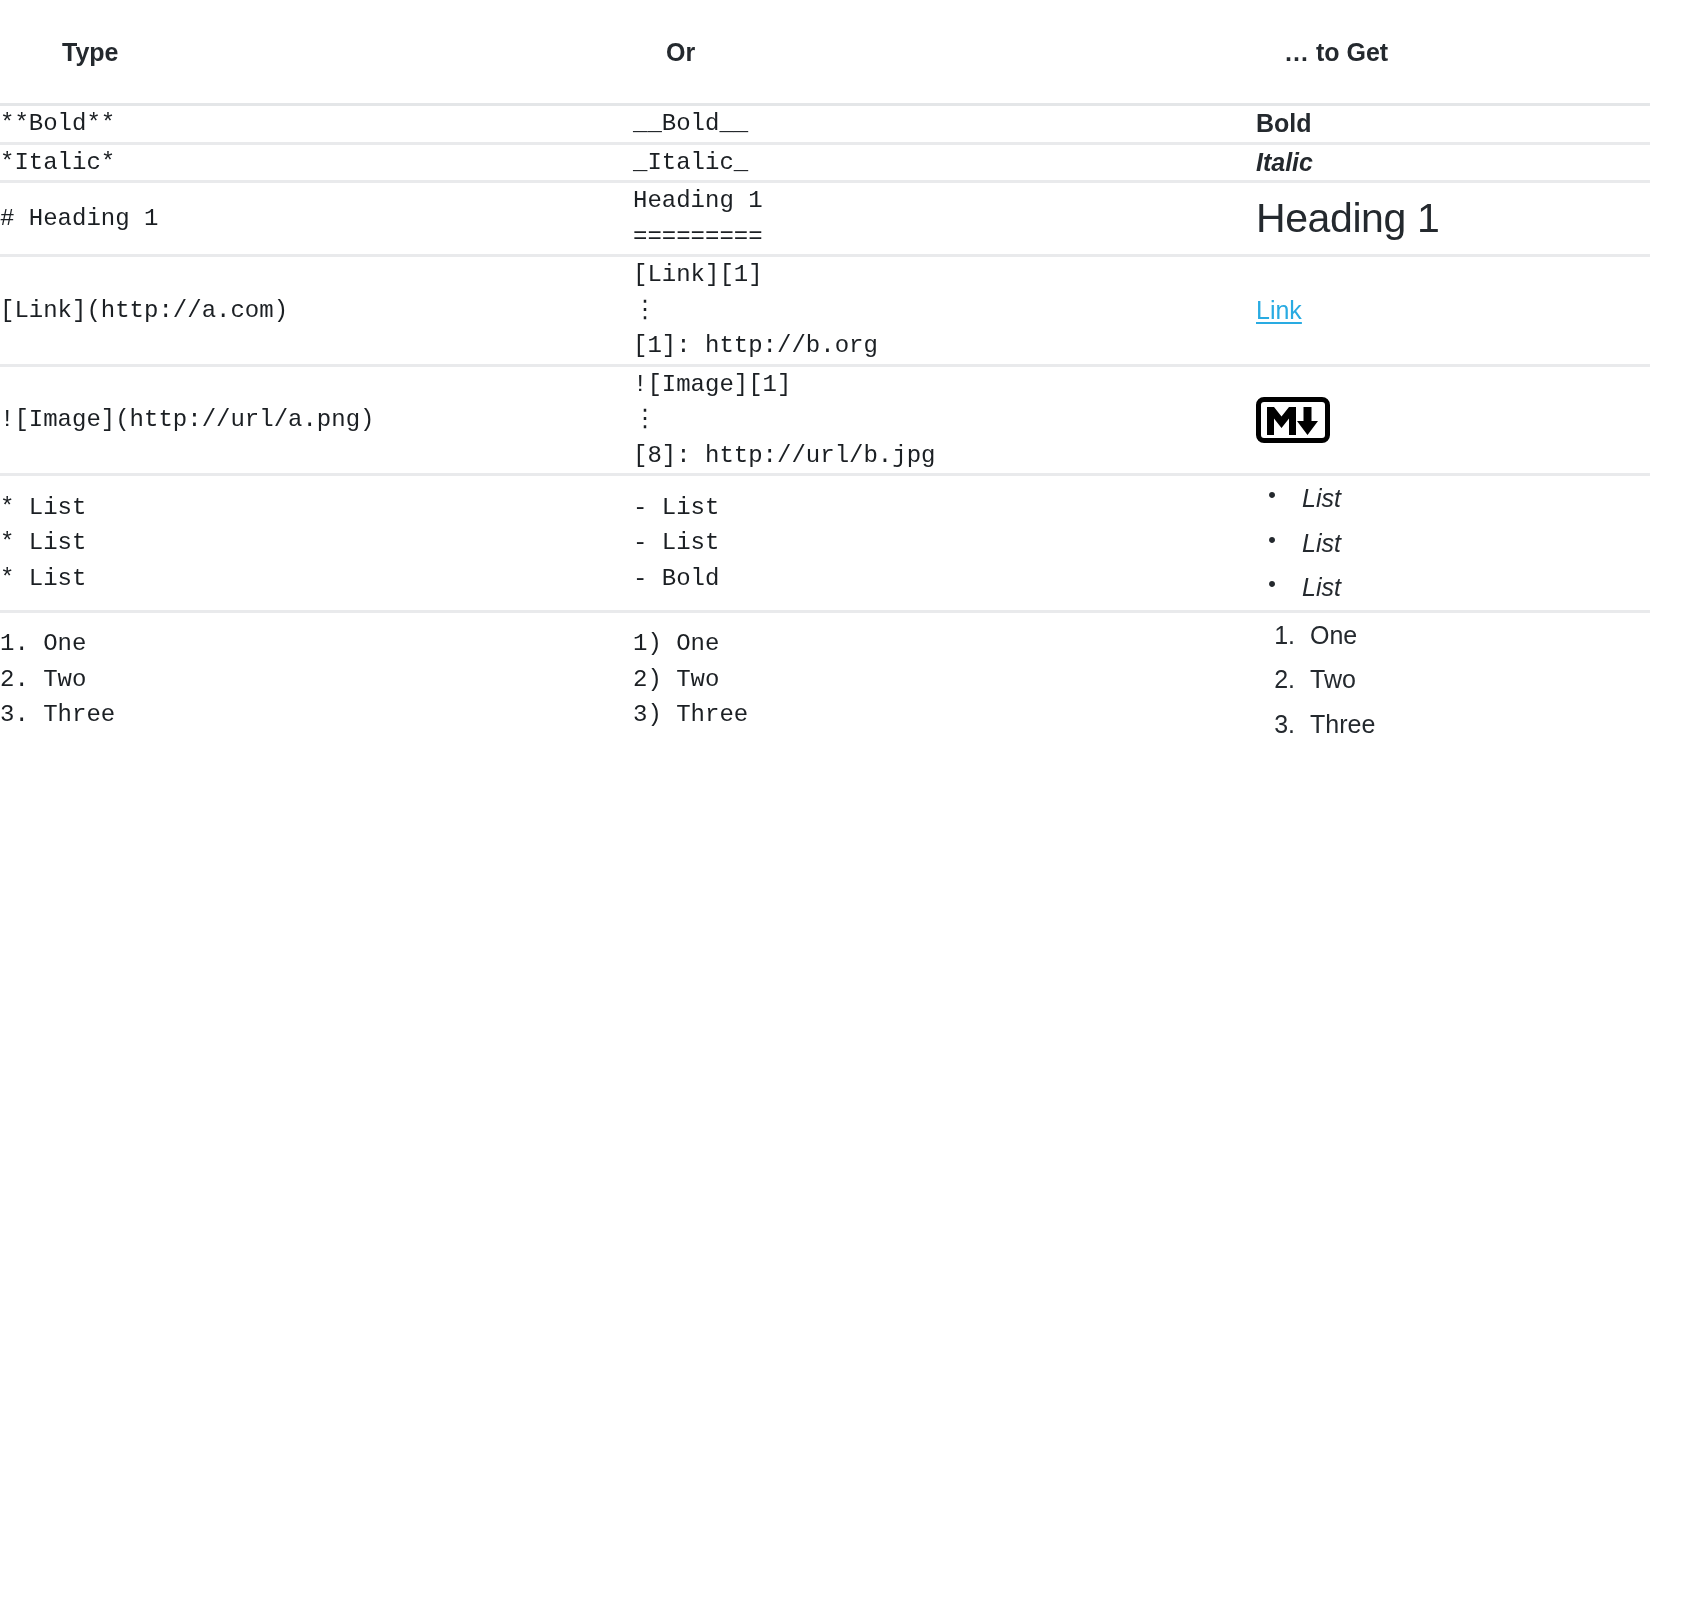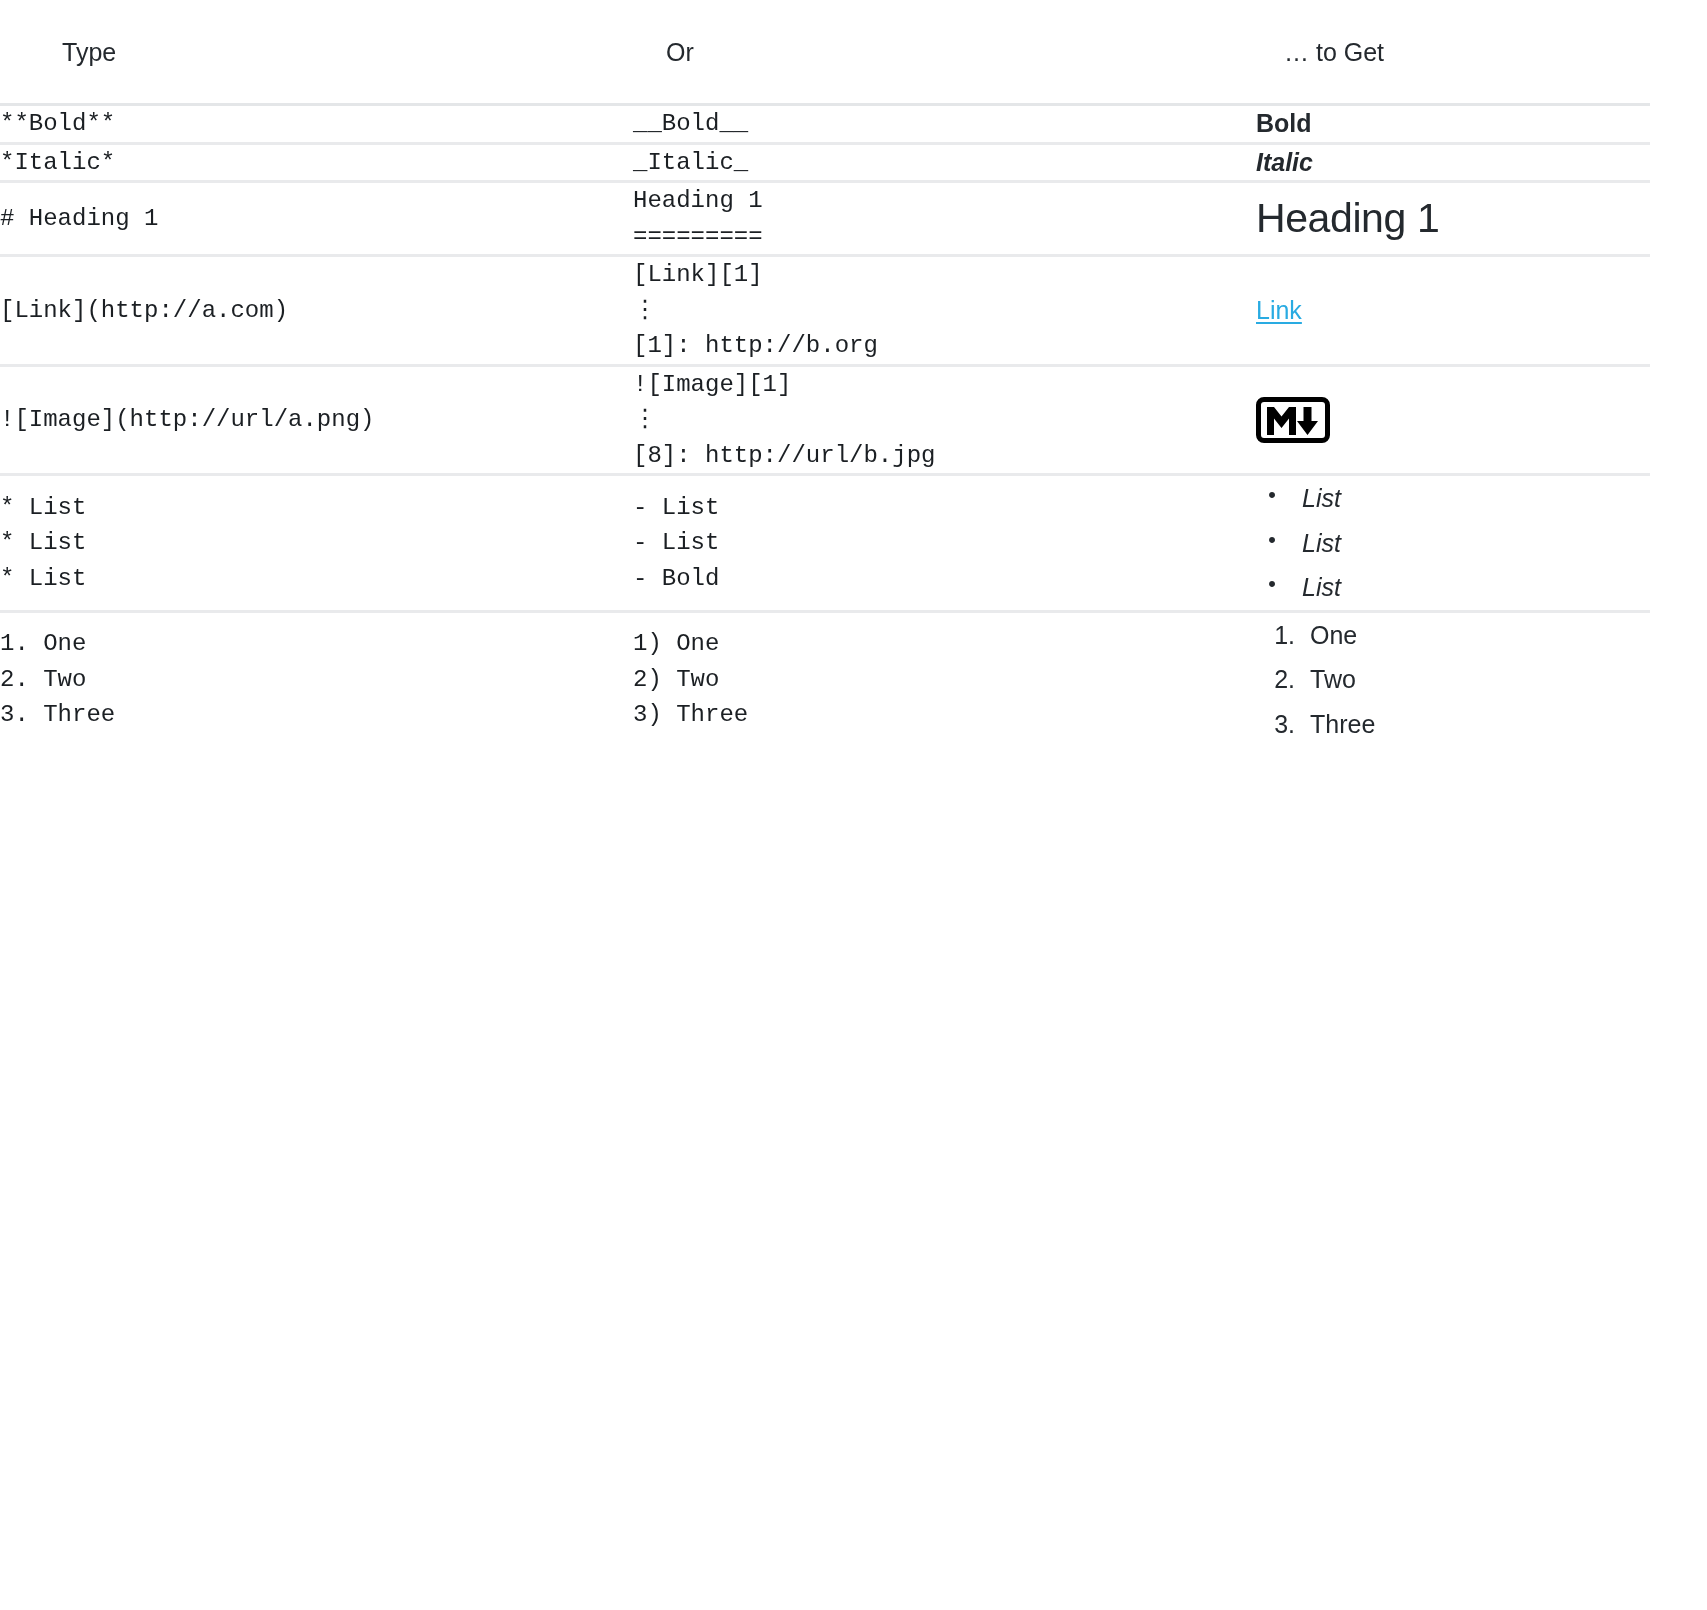--- a/index.html
+++ b/index.html
@@ -29,21 +29,21 @@
 
   table.cheatsheet th,
   table.cheatsheet td {
     text-align: left;
     vertical-align: middle;
     padding: 0;
     border: 0;
   }
   table.cheatsheet thead th {
     font-family: "Liberation Sans", sans-serif;
-    font-weight: normal;
+    font-weight: bold;
     font-size: 25px;
     color: #24292e;
     padding: 38px 0 36px 0;
     border-bottom: 3px solid #e4e6e8;
   }
   table.cheatsheet thead th.h1c { padding-left: 62px; }
   table.cheatsheet thead th.h2c { padding-left: 33px; }
   table.cheatsheet thead th.h3c { padding-left: 28px; }
 
   table.cheatsheet tbody tr { border-bottom: 3px solid #e9eaec; }

